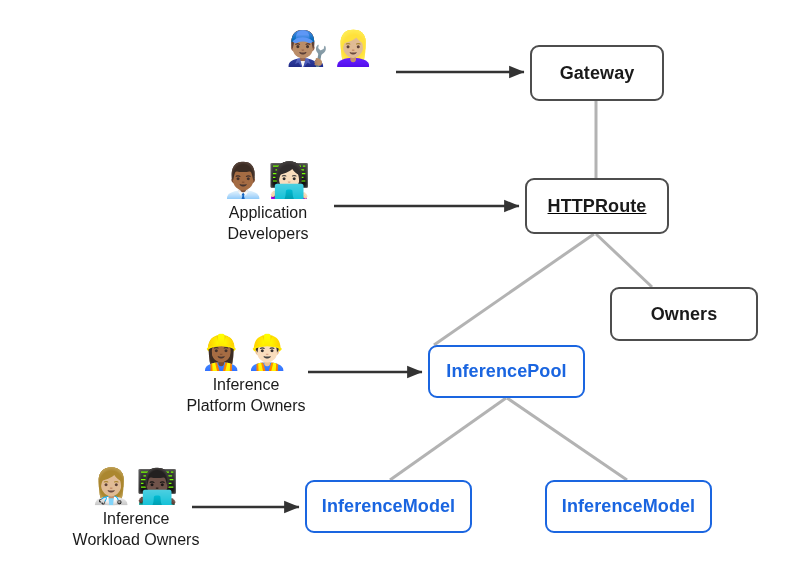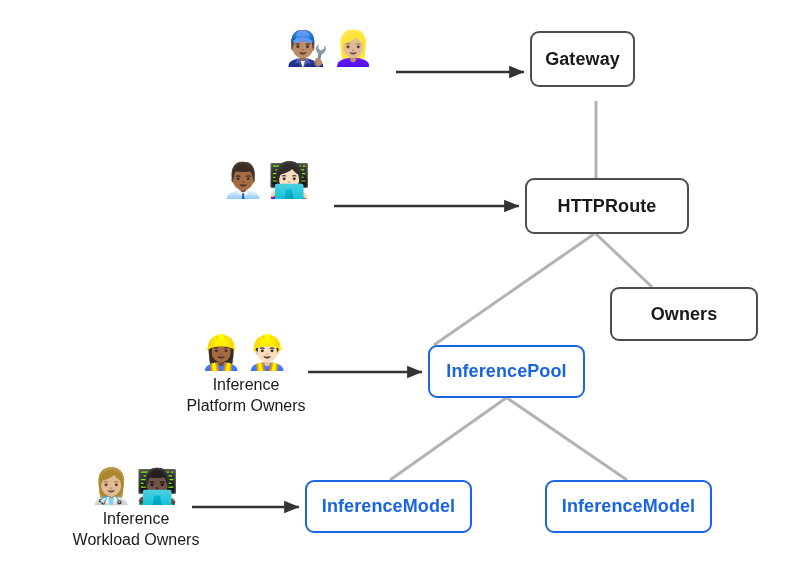--- a/index.html
+++ b/index.html
@@ -97,25 +97,25 @@
     </g>
 
     <g stroke="#333333" stroke-width="2.4" fill="none" marker-end="url(#arrowhead)">
       <line x1="396" y1="72" x2="524" y2="72"></line>
       <line x1="334" y1="206" x2="519" y2="206"></line>
       <line x1="308" y1="372" x2="422" y2="372"></line>
       <line x1="192" y1="507" x2="299" y2="507"></line>
     </g>
   </svg>
 
-  <div class="node" style="left:530px; top:31px; width:105px; height:56px;">
+  <div class="node" style="left:530px; top:45px; width:134px; height:56px;">
     <span class="node-label">Gateway</span>
   </div>
 
-  <div class="node" style="left:525px; top:178px; width:164px; height:56px;">
+  <div class="node" style="left:525px; top:178px; width:144px; height:56px;text-decoration:underline;">
     <span class="node-label">HTTPRoute</span>
   </div>
 
   <div class="node" style="left:610px; top:287px; width:148px; height:54px;">
     <span class="node-label">Owners</span>
   </div>
 
   <div class="node accent" style="left:428px; top:345px; width:157px; height:53px;">
     <span class="node-label">InferencePool</span>
   </div>
@@ -127,20 +127,22 @@
   <div class="node accent" style="left:545px; top:480px; width:167px; height:53px;">
     <span class="node-label">InferenceModel</span>
   </div>
 
   <div class="persona" style="left:272px; top:28px; width:120px;">
     <span class="persona-emojis">👨🏽‍🔧👱🏼‍♀️</span>
   </div>
 
   <div class="persona" style="left:208px; top:160px; width:120px;">
     <span class="persona-emojis">👨🏾‍💼👩🏻‍💻</span>
+    <span class="persona-name">Application
+Developers</span>
   </div>
 
   <div class="persona" style="left:170px; top:332px; width:152px;">
     <span class="persona-emojis">👷🏾‍♀️👷🏻‍♂️</span>
     <span class="persona-name">Inference
 Platform Owners</span>
   </div>
 
   <div class="persona" style="left:54px; top:466px; width:164px;">
     <span class="persona-emojis">👩🏼‍⚕️👨🏿‍💻</span>

